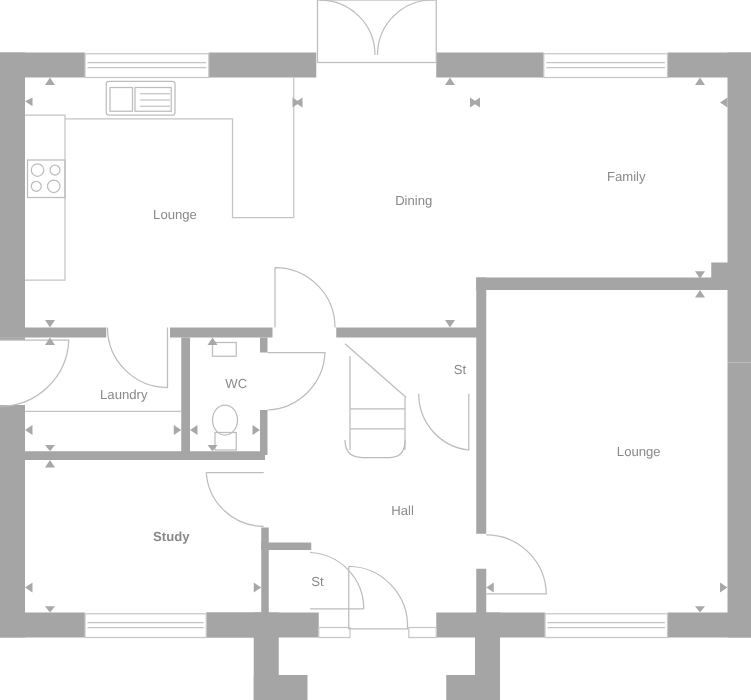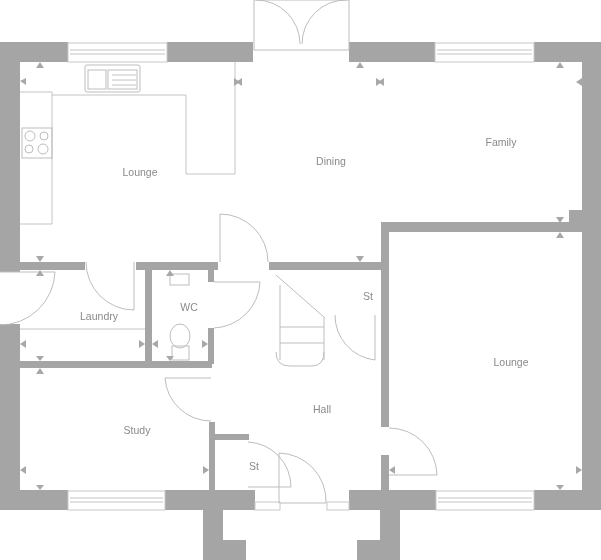--- a/index.html
+++ b/index.html
@@ -168,14 +168,14 @@
 </svg>
 
 <div class="lbl" style="left:116px;top:172px;">Lounge</div>
 <div class="lbl" style="left:307px;top:161px;">Dining</div>
 <div class="lbl" style="left:477px;top:142px;">Family</div>
 <div class="lbl" style="left:75px;top:316px;">Laundry</div>
 <div class="lbl" style="left:165px;top:307px;">WC</div>
 <div class="lbl" style="left:344px;top:296px;">St</div>
 <div class="lbl" style="left:487px;top:362px;">Lounge</div>
 <div class="lbl" style="left:298px;top:409px;">Hall</div>
-<div class="lbl" style="left:113px;top:430px;">Study</div>
+<div class="lbl" style="left:113px;top:430px;font-weight:bold;">Study</div>
 <div class="lbl" style="left:230px;top:466px;">St</div>
 
 </body></html>

